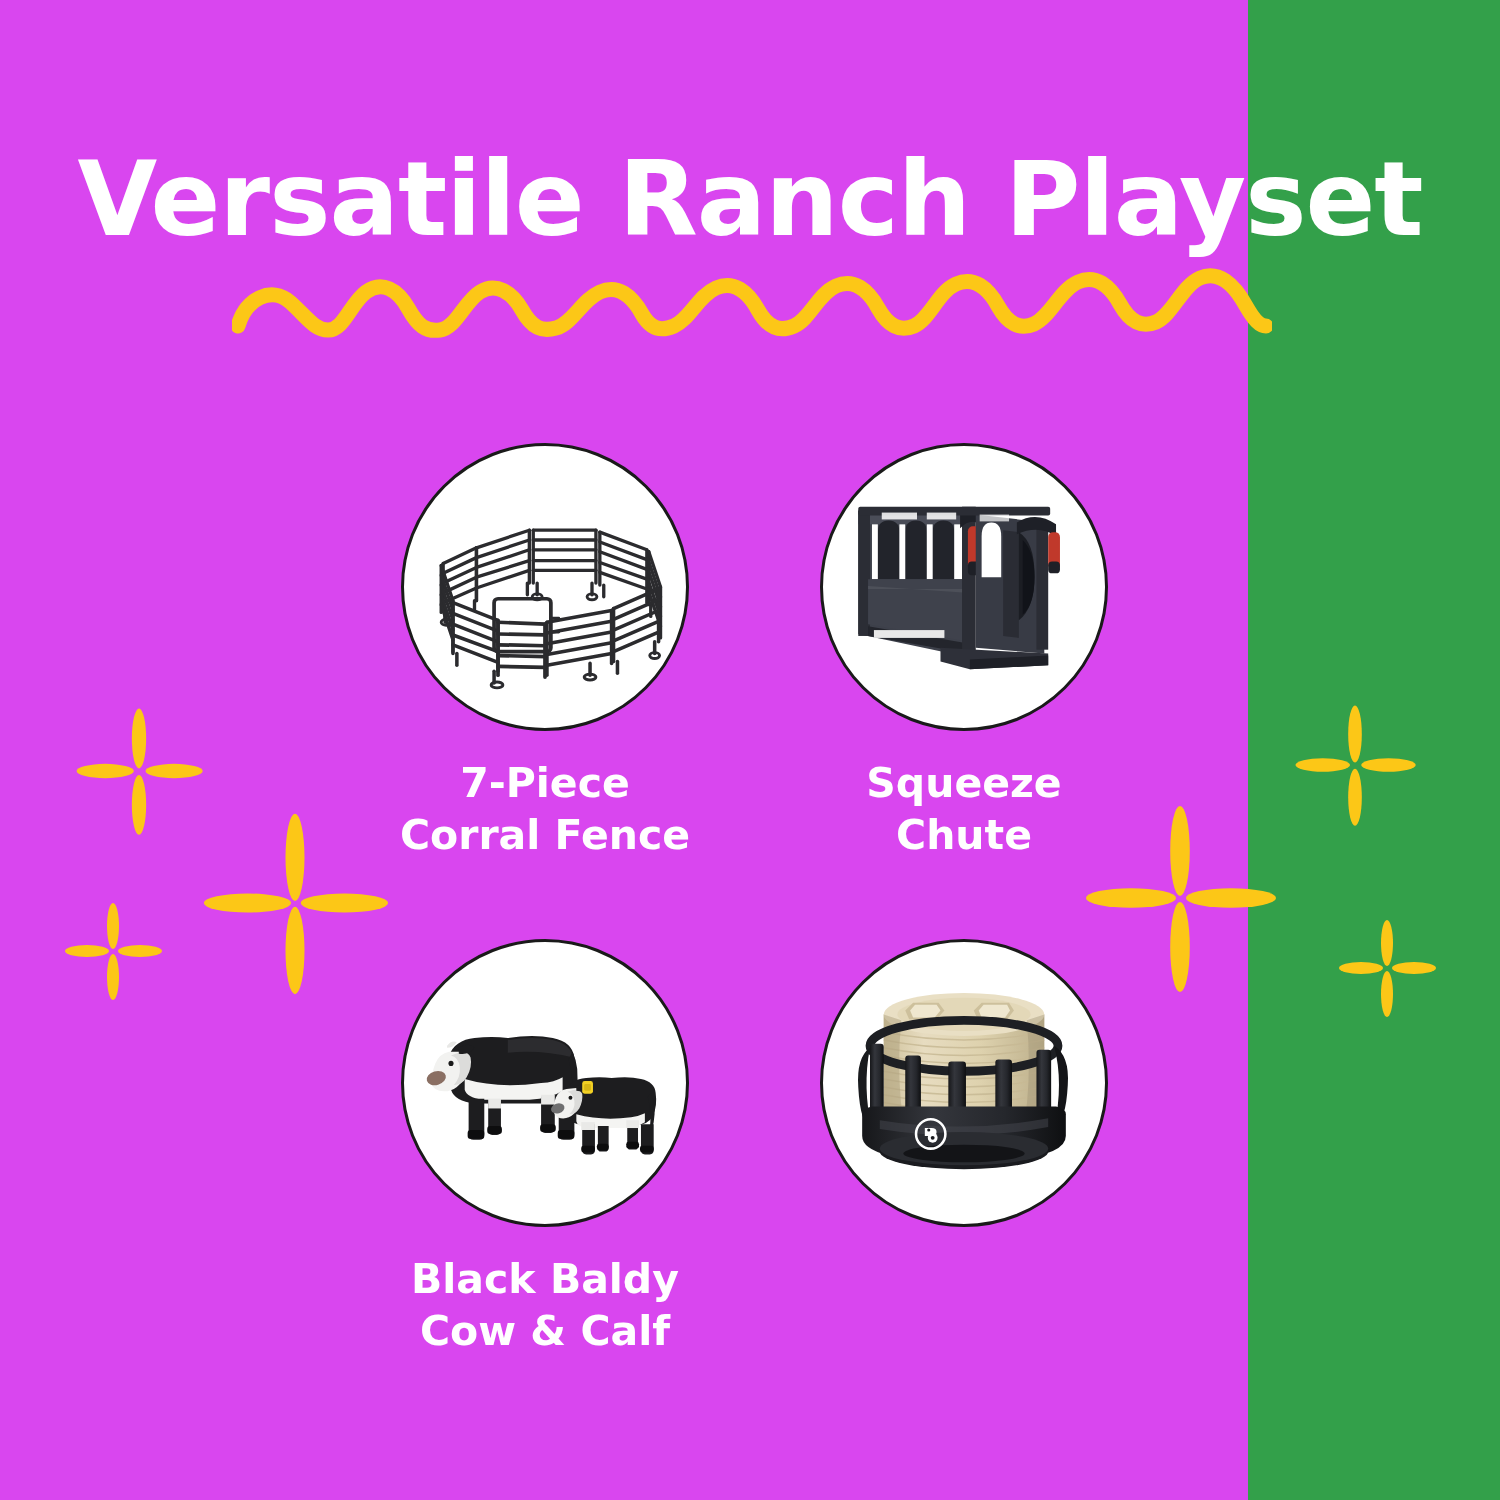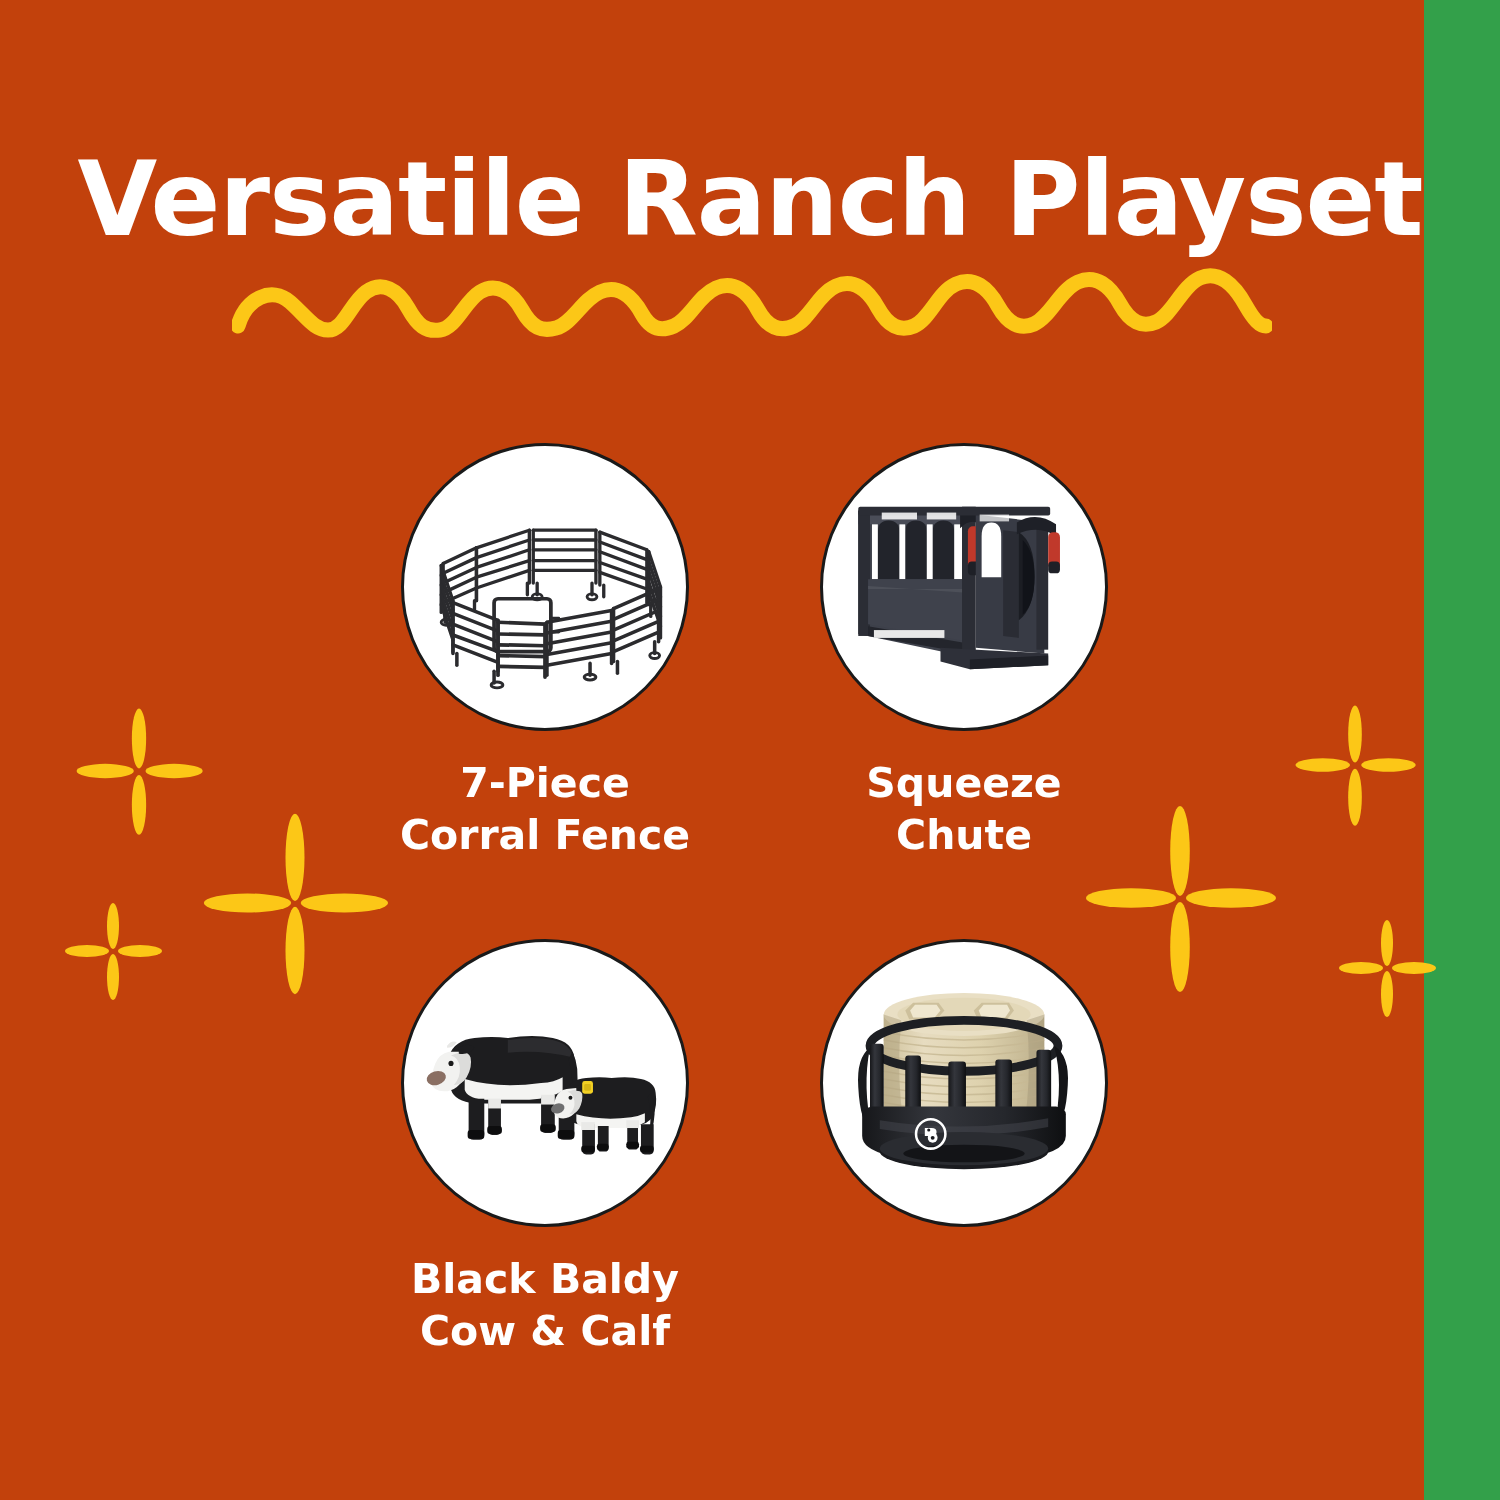--- a/index.html
+++ b/index.html
@@ -11,23 +11,23 @@
     height: 1500px;
     background: #33a04a;
     font-family: "Liberation Sans", sans-serif;
     overflow: hidden;
     position: relative;
   }
 
   #page-root {
     position: absolute;
     inset: 0;
-    width: 1424px;
+    width: 1248px;
     height: 1500px;
-    background: #c2410c;
+    background: #d946ef;
   }
 
   
   .title-block {
     position: absolute;
     top: 148px;
     left: 0;
     width: 1500px;
     text-align: center;
   }

